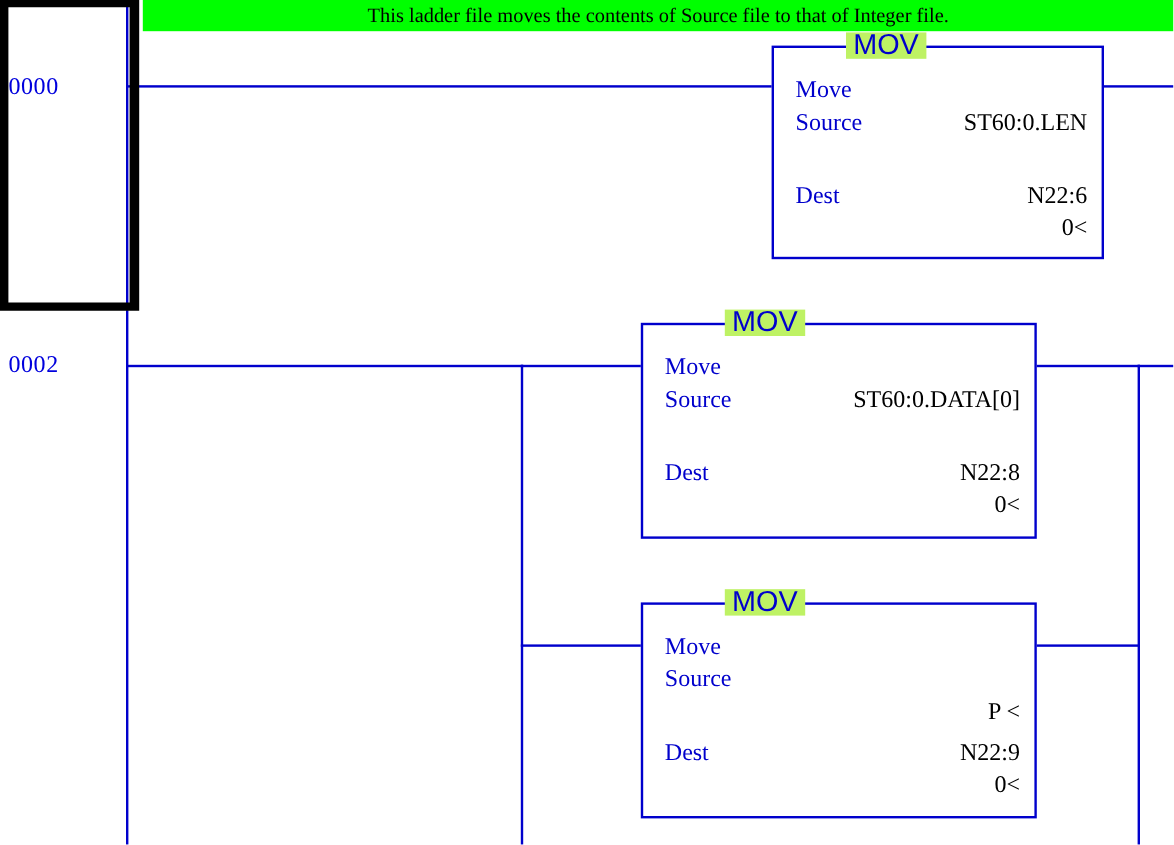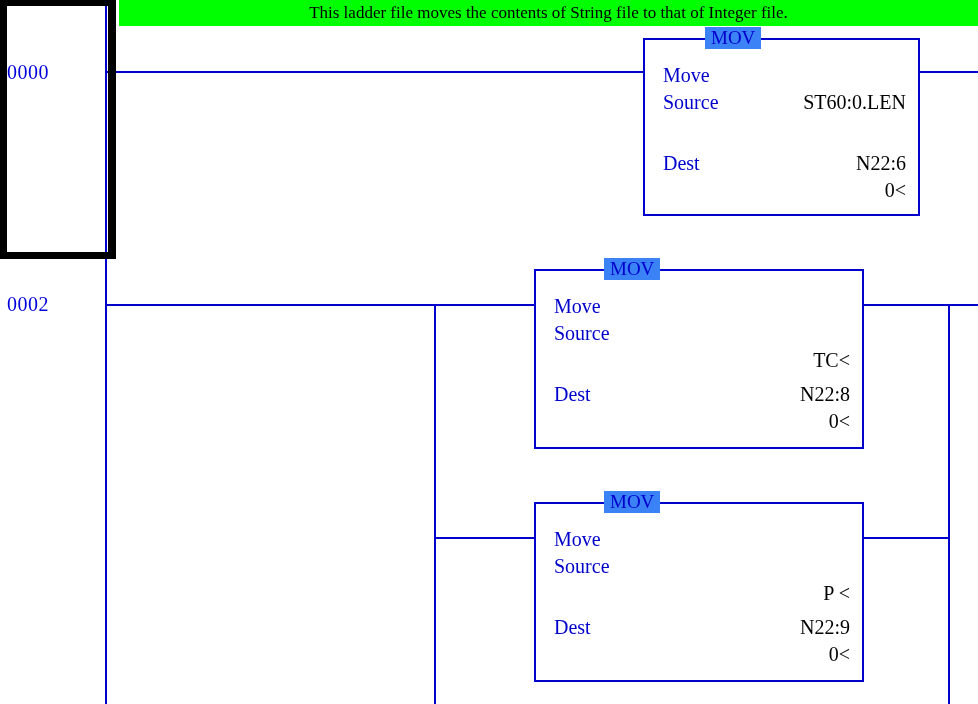--- a/index.html
+++ b/index.html
@@ -104,27 +104,27 @@
     background: #ffffff;
   }
   #mov-box-0 { left: 643px; top: 38px;  width: 277px; height: 178px; }
   #mov-box-1 { left: 534px; top: 269px; width: 330px; height: 180px; }
   #mov-box-2 { left: 534px; top: 502px; width: 330px; height: 180px; }
 
   
   .mov-title {
     position: absolute;
     top: -13px;
-    background: #3b82f6;
+    background: #bef264;
     color: #0000cc;
-    font-size: 19px;
+    font-size: 24px;
     line-height: 22px;
     padding: 0 6px;
     white-space: nowrap;
-    font-family: Liberation Serif, serif;
+    font-family: Liberation Sans, sans-serif;
   }
   #mov-box-0 .mov-title { left: 60px; }
   #mov-box-1 .mov-title { left: 68px; }
   #mov-box-2 .mov-title { left: 68px; }
 
   
   .mov-body {
     position: absolute;
     left: 0;
     top: 0;
@@ -159,21 +159,21 @@
   .row-source { top: 49px;  }
   .row-srcval { top: 76px;  }
   .row-dest   { top: 110px; }
   .row-dstval { top: 137px; }
 </style>
 </head>
 <body>
 
 <div id="app">
 
-  <div class="comment-bar">This ladder file moves the contents of String file to that of Integer file.</div>
+  <div class="comment-bar">This ladder file moves the contents of Source file to that of Integer file.</div>
 
   <div class="vline" id="left-rail-a"></div>
   <div class="vline" id="left-rail-b"></div>
 
   <div class="rung-num" id="rung-num-0">0000</div>
 
   <div class="hline" id="rung0-wire-l"></div>
   <div class="hline" id="rung0-wire-r"></div>
 
   <div class="mov-box" id="mov-box-0">
@@ -212,23 +212,21 @@
   <div class="hline" id="rung1-branch2-r"></div>
 
   <div class="mov-box" id="mov-box-1">
     <div class="mov-title">MOV</div>
     <div class="mov-body">
       <div class="mov-line row-move">
         <span class="mov-label">Move</span>
       </div>
       <div class="mov-line row-source">
         <span class="mov-label">Source</span>
-      </div>
-      <div class="mov-line row-srcval">
-        <span class="mov-value">TC&lt;</span>
+        <span class="mov-operand">ST60:0.DATA[0]</span>
       </div>
       <div class="mov-line row-dest">
         <span class="mov-label">Dest</span>
         <span class="mov-operand">N22:8</span>
       </div>
       <div class="mov-line row-dstval">
         <span class="mov-value">0&lt;</span>
       </div>
     </div>
   </div>

